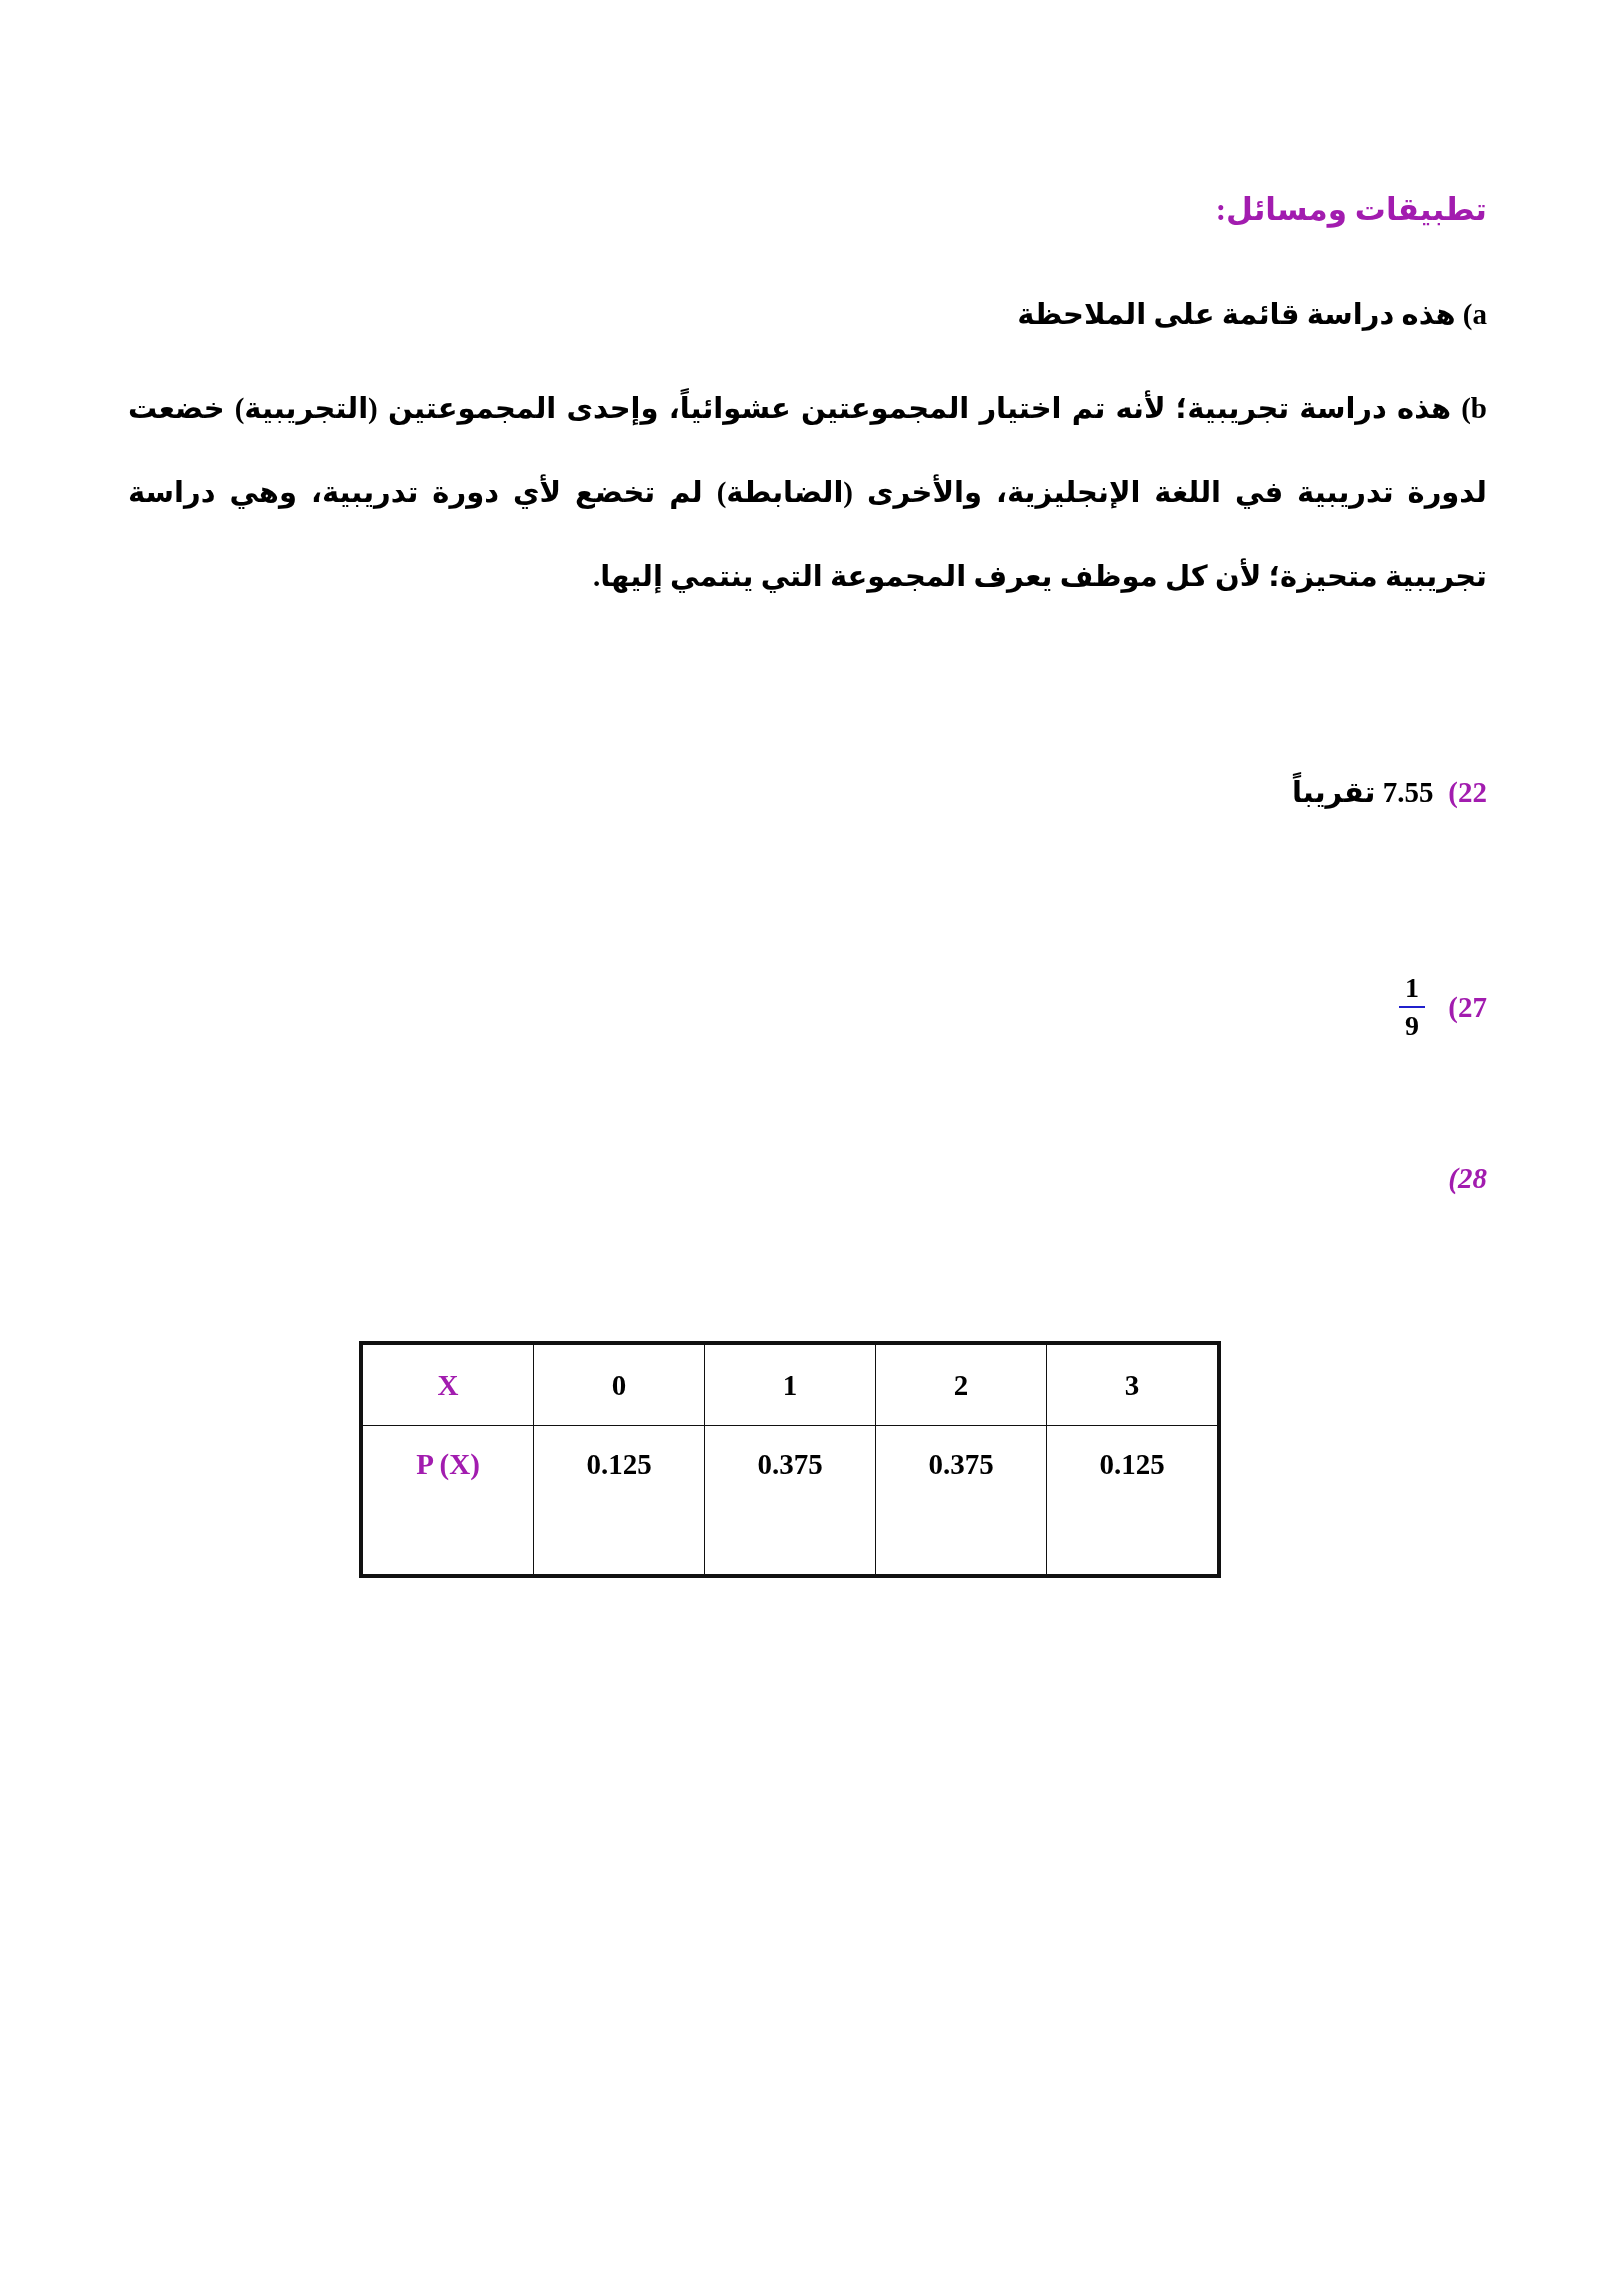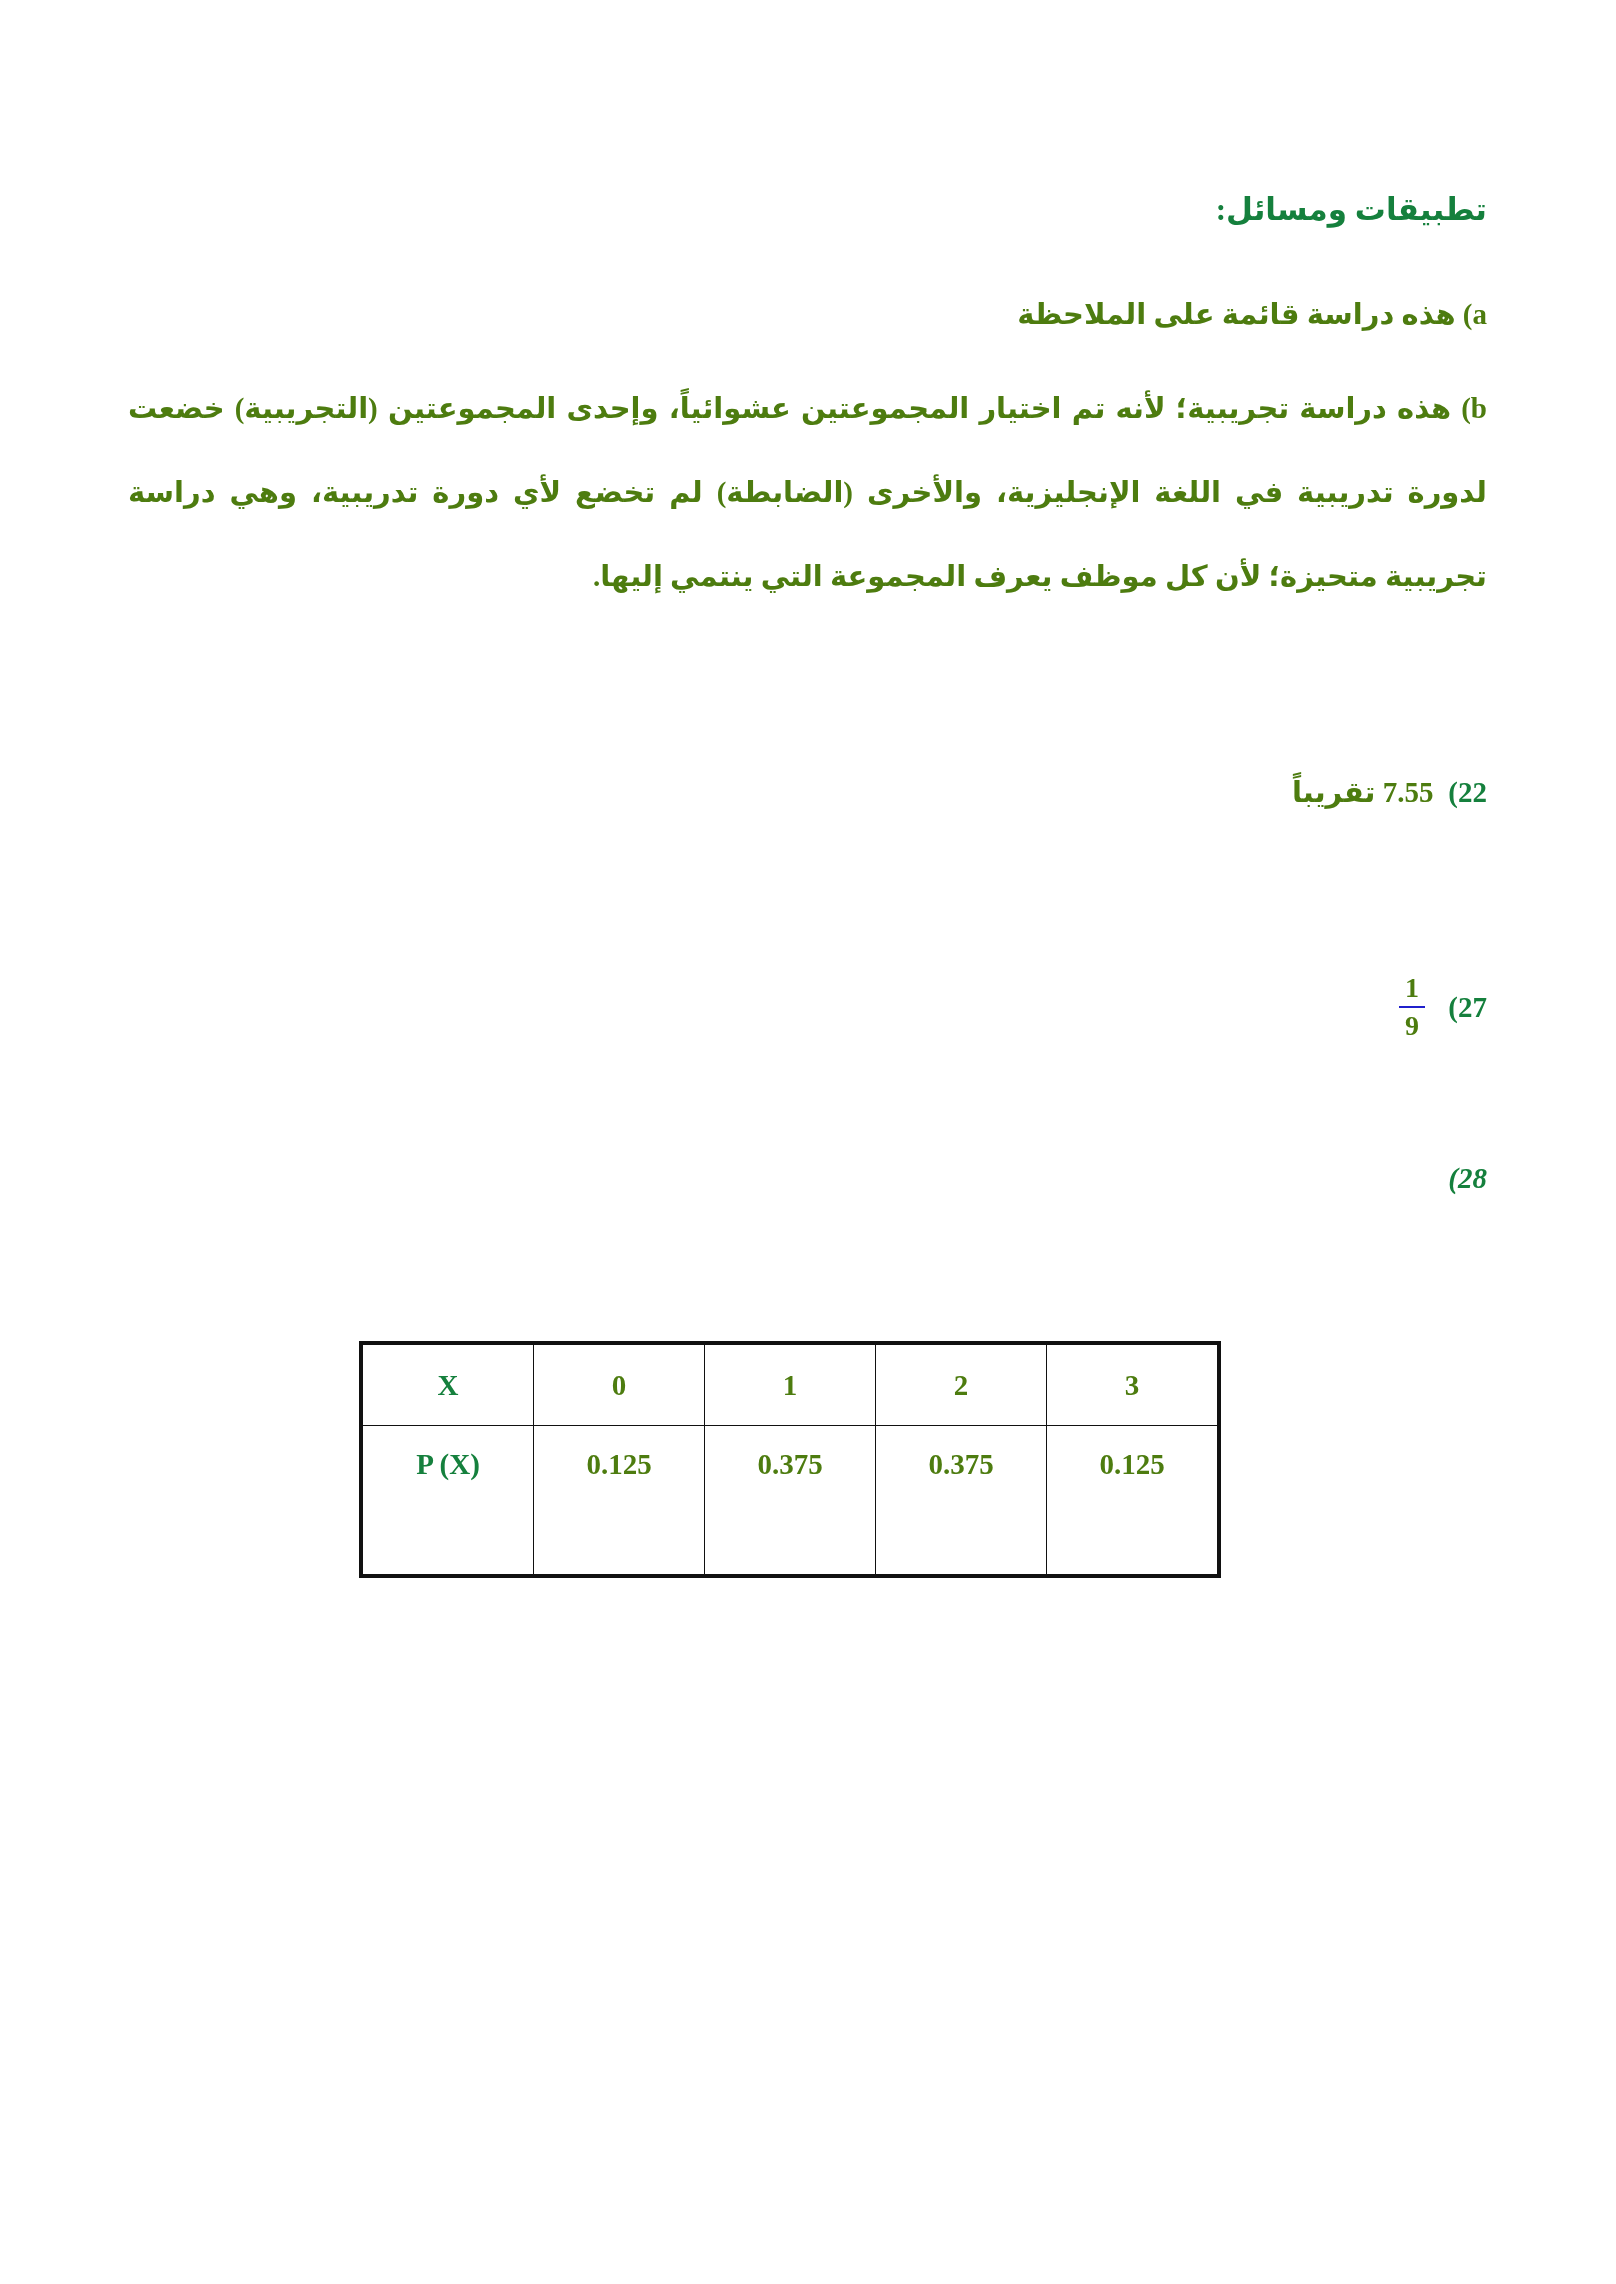--- a/index.html
+++ b/index.html
@@ -15,22 +15,22 @@
     padding: 0 129px 0 128px;
     overflow: hidden;
     direction: rtl;
     text-align: right;
     font-family: "Liberation Serif", "DejaVu Sans", serif;
     font-weight: bold;
     font-size: 29px;
     background: #ffffff;
     color: #000000;
   }
-  .red  { color: #15803d; }
-  .blue { color: #4d7c0f; }
+  .red  { color: #a21caf; }
+  .blue { color: #000000; }
 
   .heading {
     padding-top: 191px;
     font-size: 31px;
   }
   .q25-label { margin-top: 75px; }
   .part-a    { margin-top: 69px; }
   .part-b {
     margin-top: 35px;
     line-height: 84px;

